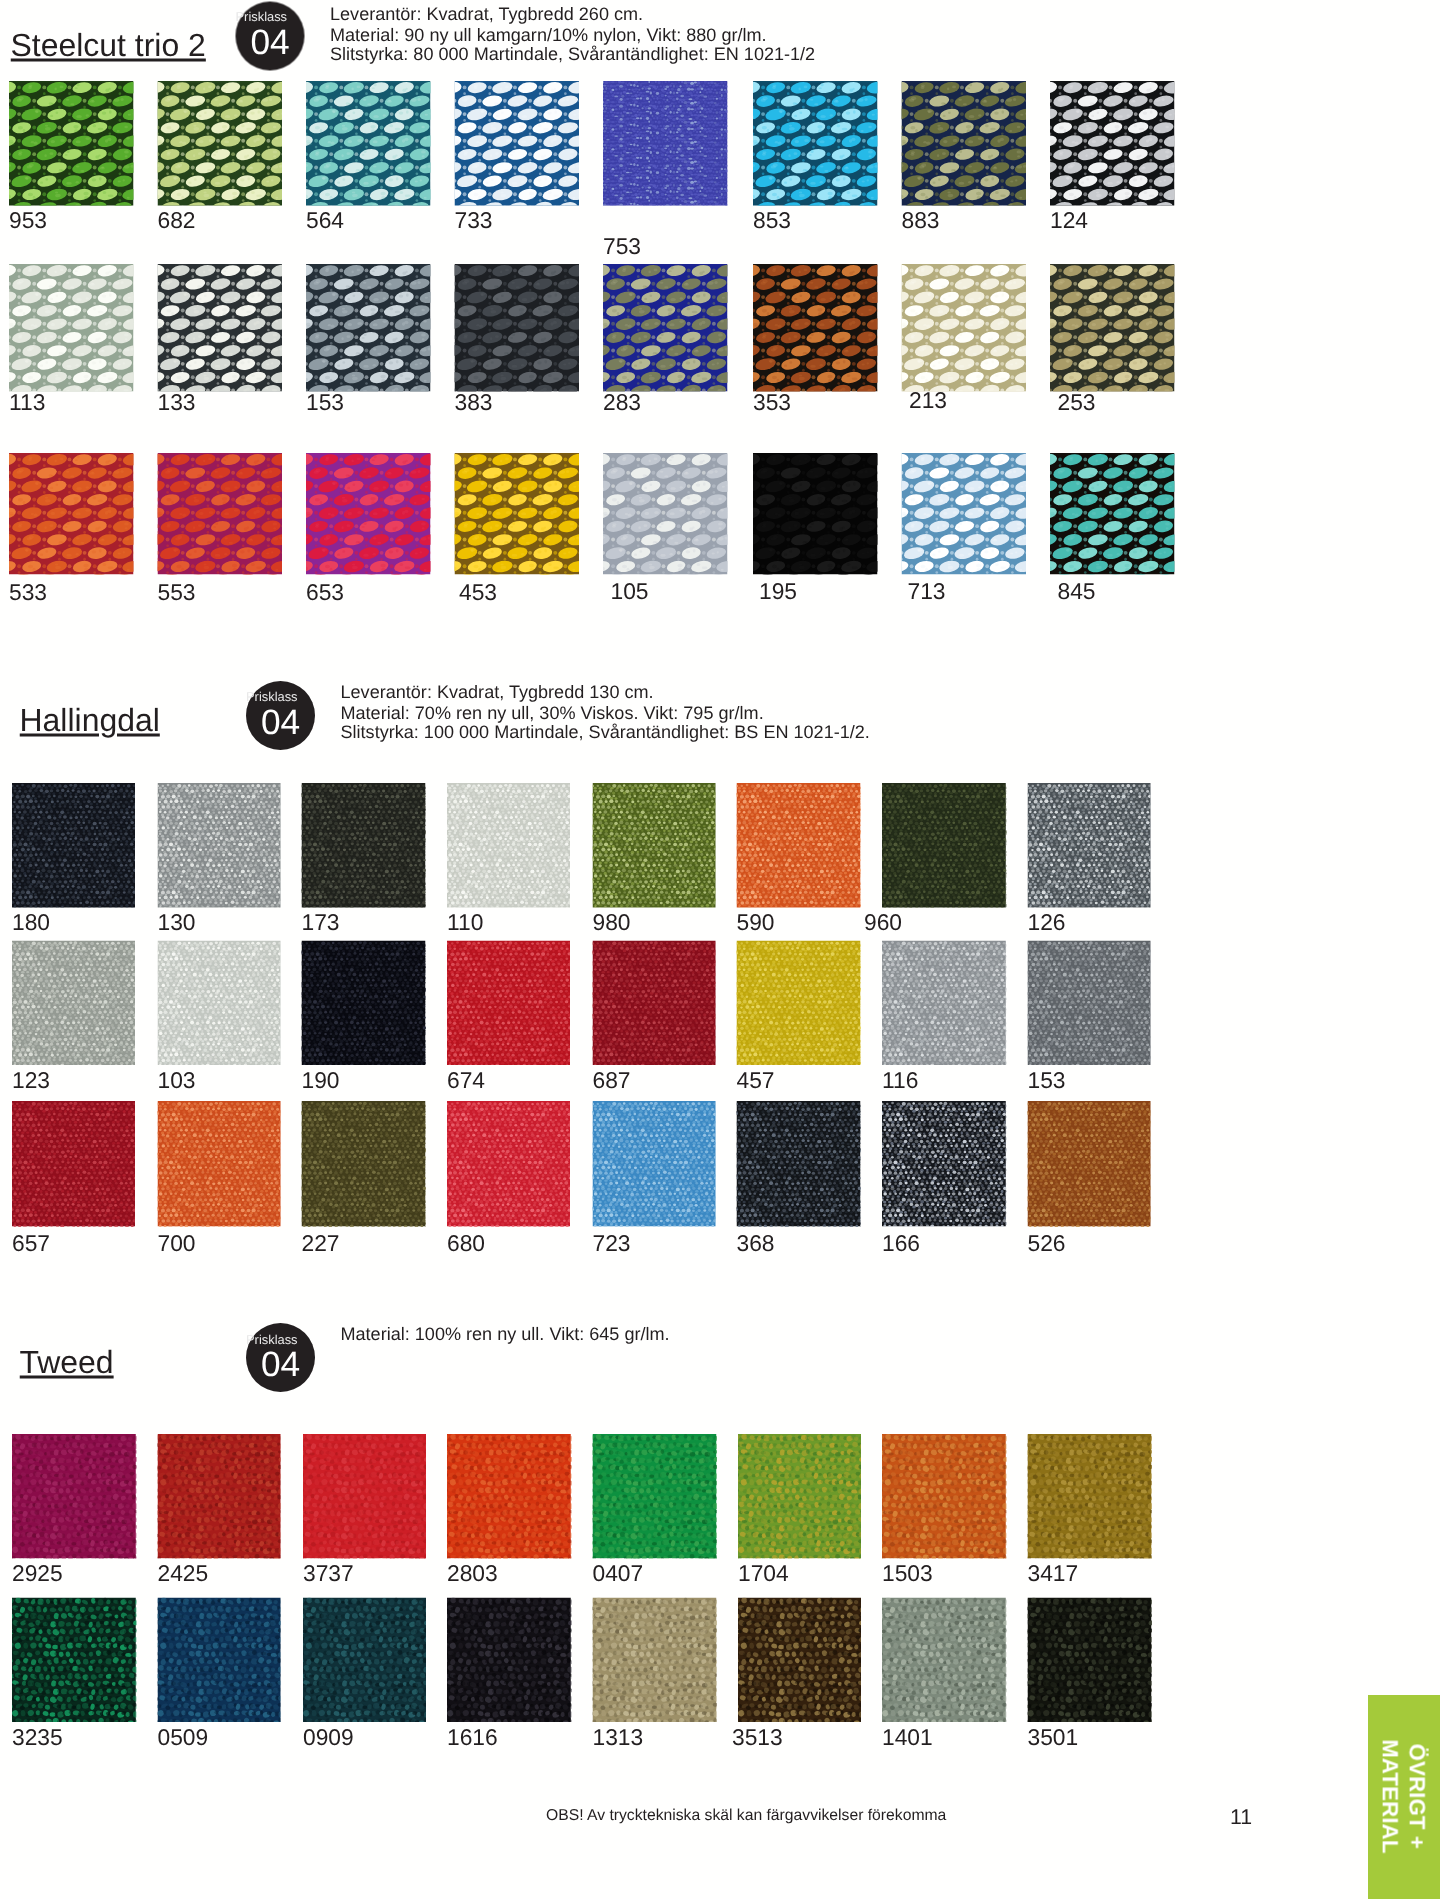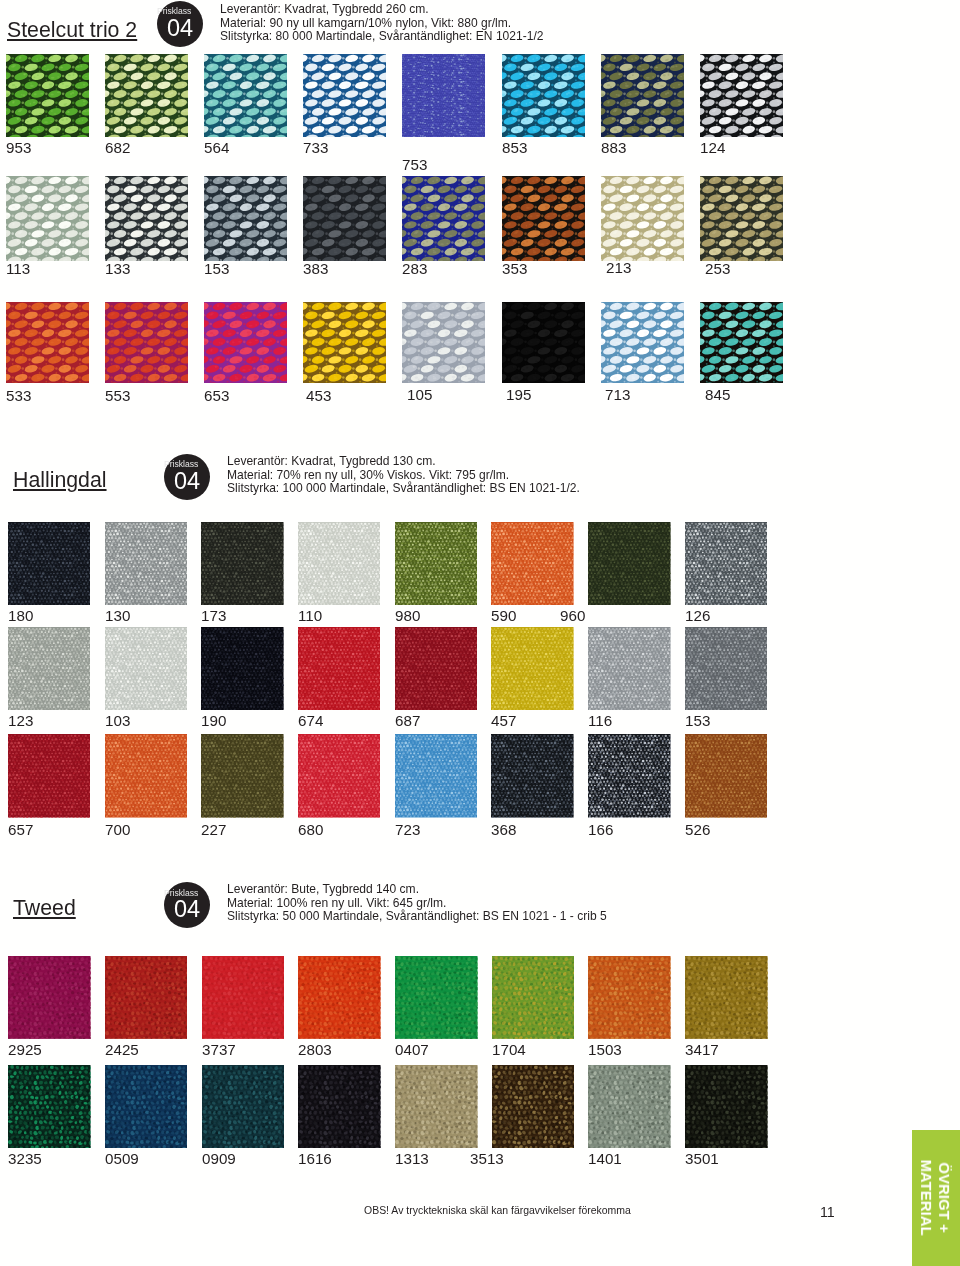--- a/index.html
+++ b/index.html
@@ -1991,21 +1991,21 @@
             <use href="#H8" x="-1.77" y="62.12"></use>
             <use href="#H0" x="0.00" y="65.67"></use>
             <use href="#H1" x="-1.77" y="69.22"></use>
             <use href="#H2" x="0.00" y="72.77"></use>
             <use href="#H3" x="-1.77" y="76.32"></use>
             <use href="#H4" x="0.00" y="79.87"></use>
             <use href="#H5" x="-1.77" y="83.42"></use>
           </g>
         </svg>
       </div>
-  <div class="lbl" style="left:560px;top:608.3px">960</div>
+  <div class="lbl" style="left:576px;top:608.3px">960</div>
   <div class="sw" style="left: 684.7px; top: 521.5px; width: 82.5px; height: 83.3px; --a: #4a5156; --b: #9aa2a8; --c: #e4e8ea;">
         <svg viewBox="0 0 82.5 83.3" preserveAspectRatio="none">
           <rect width="82.5" height="83.3" class="a"></rect>
           <g>
             <use href="#H0" x="0.00" y="1.77"></use>
             <use href="#H1" x="-1.77" y="5.32"></use>
             <use href="#H2" x="0.00" y="8.88"></use>
             <use href="#H3" x="-1.77" y="12.43"></use>
             <use href="#H4" x="0.00" y="15.98"></use>
             <use href="#H5" x="-1.77" y="19.53"></use>
@@ -2552,23 +2552,21 @@
       </div>
   <div class="lbl" style="left:684.7px;top:822px">526</div>
 </div>
 <div class="section">
   <div class="sec-title" style="left:12.5px;top:896.7px">Tweed</div>
   <div class="badge" style="left:163.5px;top:882px">
     <div class="cap">Prisklass</div>
     <div class="val">04</div>
   </div>
   <div class="specs" style="left:227px;top:883px">
-    <div>Leverantör: Bute, Tygbredd 140 cm.</div>
     <div>Material: 100% ren ny ull. Vikt: 645 gr/lm.</div>
-    <div>Slitstyrka: 50 000 Martindale, Svårantändlighet: BS EN 1021 - 1 - crib 5</div>
   </div>
   <div class="sw" style="left: 8.2px; top: 956px; width: 82.5px; height: 82.8px; --a: #8a0c49; --b: #6a0933; --c: #a02560;">
         <svg viewBox="0 0 82.5 82.8" preserveAspectRatio="none">
           <rect width="82.5" height="82.8" class="a"></rect>
           <g>
             <use href="#T0" x="-0.75" y="2.50"></use>
             <use href="#T1" x="-2.50" y="7.50"></use>
             <use href="#T2" x="-0.75" y="12.50"></use>
             <use href="#T3" x="-2.50" y="17.50"></use>
             <use href="#T4" x="-0.75" y="22.50"></use>
@@ -2919,21 +2917,21 @@
             <use href="#T2" x="-2.50" y="57.50"></use>
             <use href="#T3" x="-0.75" y="62.50"></use>
             <use href="#T4" x="-2.50" y="67.50"></use>
             <use href="#T5" x="-0.75" y="72.50"></use>
             <use href="#T6" x="-2.50" y="77.50"></use>
             <use href="#T7" x="-0.75" y="82.50"></use>
             <use href="#T8" x="-2.50" y="87.50"></use>
           </g>
         </svg>
       </div>
-  <div class="lbl" style="left:470px;top:1151.3px">3513</div>
+  <div class="lbl" style="left:488px;top:1151.3px">3513</div>
   <div class="sw" style="left: 588.4px; top: 1065px; width: 82.5px; height: 83px; --a: #7d8a7c; --b: #515c50; --c: #abb6a7;">
         <svg viewBox="0 0 82.5 83" preserveAspectRatio="none">
           <rect width="82.5" height="83" class="a"></rect>
           <g>
             <use href="#T0" x="-0.75" y="2.50"></use>
             <use href="#T1" x="-2.50" y="7.50"></use>
             <use href="#T2" x="-0.75" y="12.50"></use>
             <use href="#T3" x="-2.50" y="17.50"></use>
             <use href="#T4" x="-0.75" y="22.50"></use>
             <use href="#T5" x="-2.50" y="27.50"></use>

